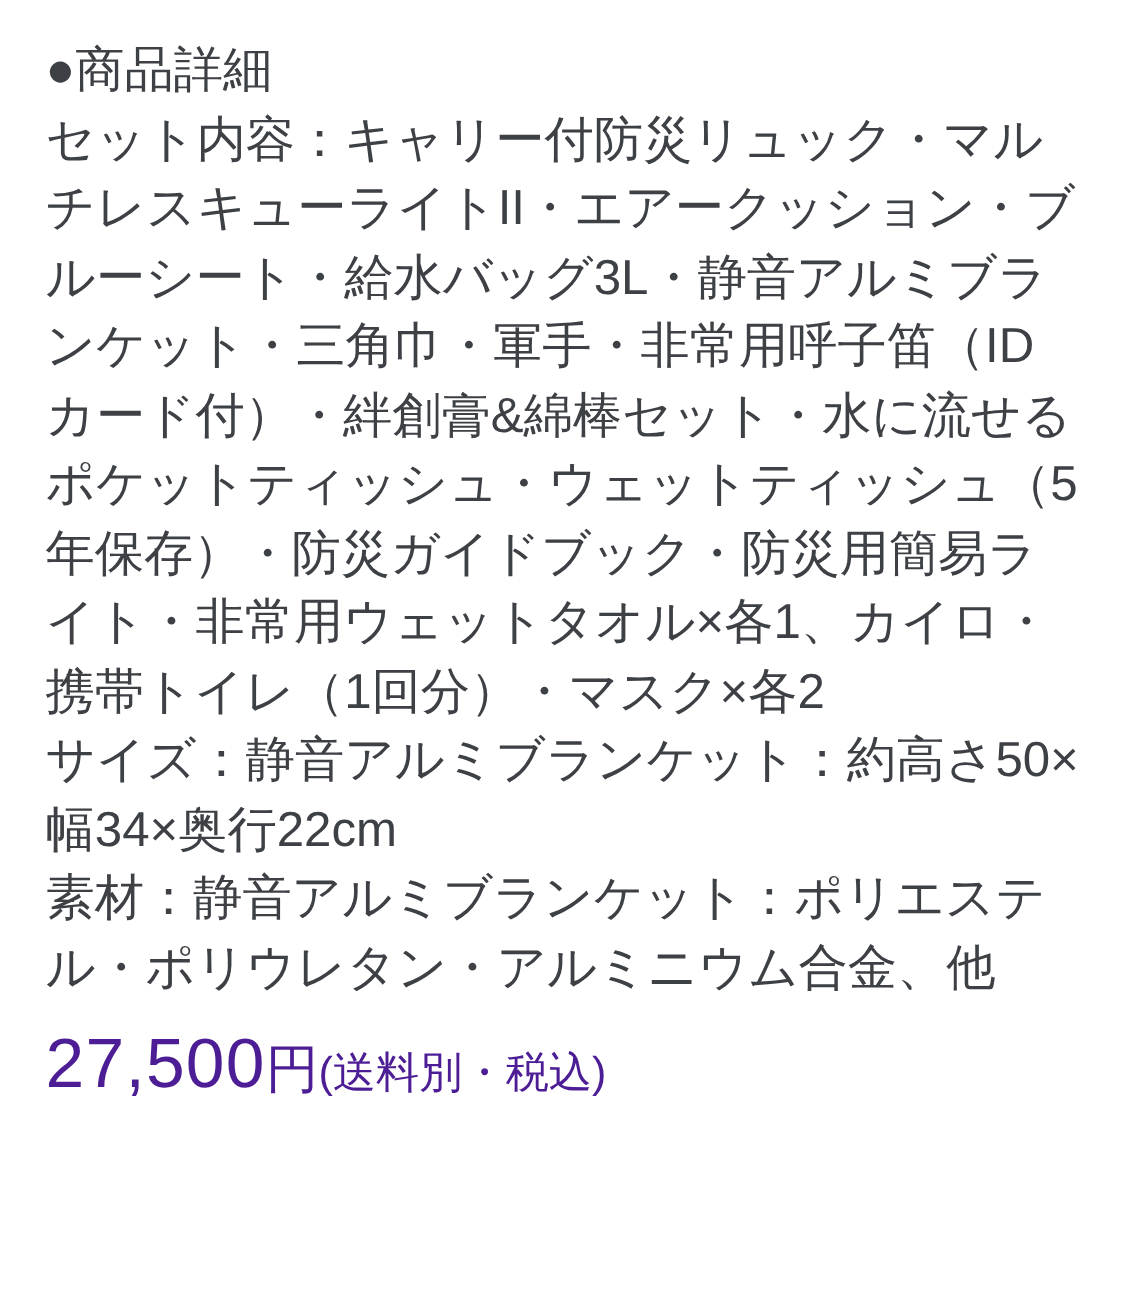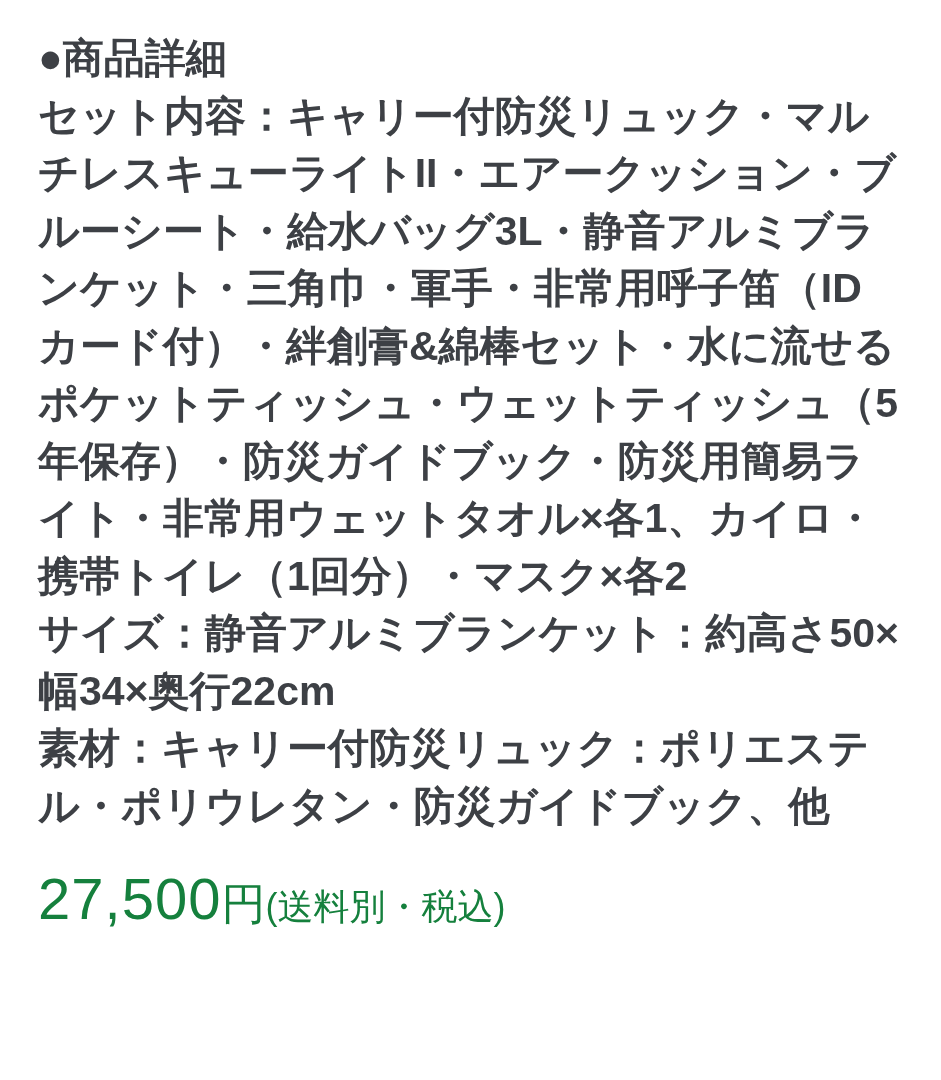--- a/index.html
+++ b/index.html
@@ -16,49 +16,48 @@
   .detail-section {
     padding: 30px 40px 0 38px;
     color: #3d4045;
   }
   .detail-section p {
     margin: 0;
     font-size: 41px;
     line-height: 57.5px;
     word-break: normal;
     overflow-wrap: break-word;
-    font-weight: bold;
   }
   .heading {
     white-space: nowrap;
   }
   .bullet {
     display: inline;
   }
   .price-row {
-    margin-top: 30px;
-    color: #15803d;
+    margin-top: 18px;
+    color: #4c1d95;
     white-space: nowrap;
   }
   .price-amount {
     font-size: 58px;
     letter-spacing: 1px;
   }
   .price-currency {
     font-size: 44px;
   }
   .price-note {
     font-size: 36px;
   }
 </style>
 </head>
 <body>
 
 <div class="detail-section">
   <p class="heading"><span class="bullet">●</span><span>商品詳細</span></p>
   <p>セット内容：キャリー付防災リュック・マルチレスキューライトII・エアークッション・ブルーシート・給水バッグ3L・静音アルミブランケット・三角巾・軍手・非常用呼子笛（IDカード付）・絆創膏&amp;綿棒セット・水に流せるポケットティッシュ・ウェットティッシュ（5年保存）・防災ガイドブック・防災用簡易ライト・非常用ウェットタオル×各1、カイロ・携帯トイレ（1回分）・マスク×各2</p>
   <p>サイズ：静音アルミブランケット：約高さ50×幅34×奥行22cm</p>
-  <p>素材：キャリー付防災リュック：ポリエステル・ポリウレタン・防災ガイドブック、他</p>
+  <p>素材：静音アルミブランケット：ポリエステル・ポリウレタン・アルミニウム合金、他</p>
 
   <div class="price-row">
     <span class="price-amount">27,500</span><span class="price-currency">円</span><span class="price-note">(送料別・税込)</span>
   </div>
 </div>
 
 </body></html>

